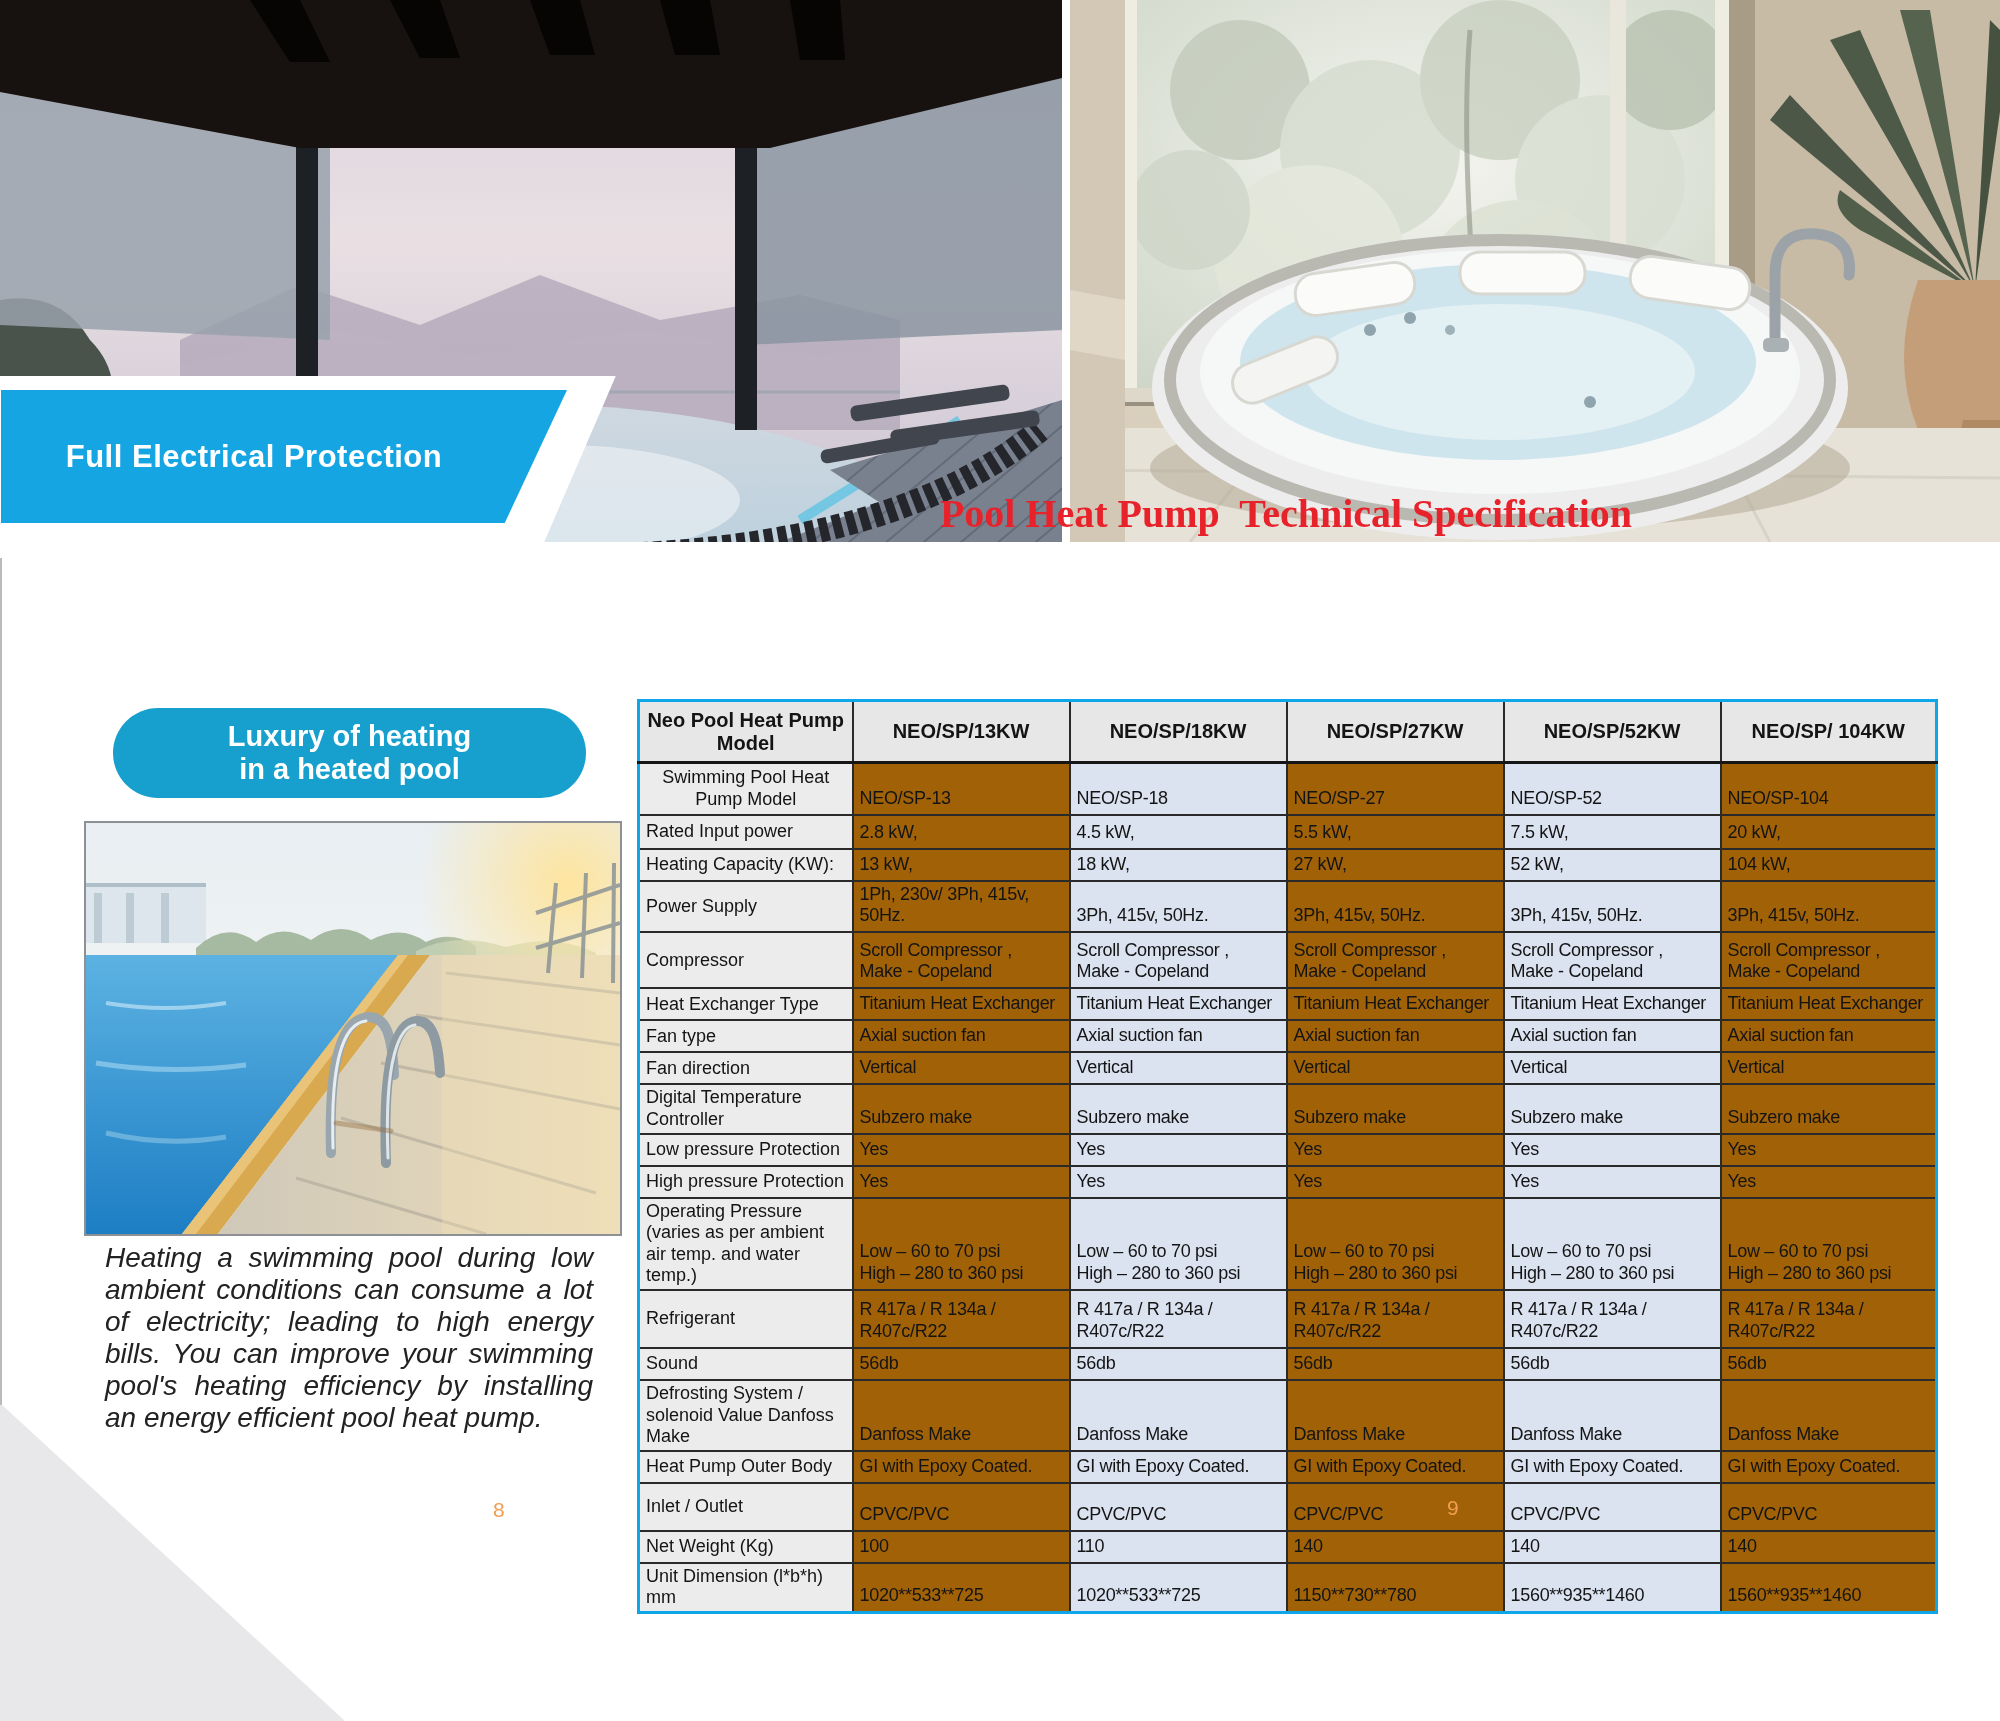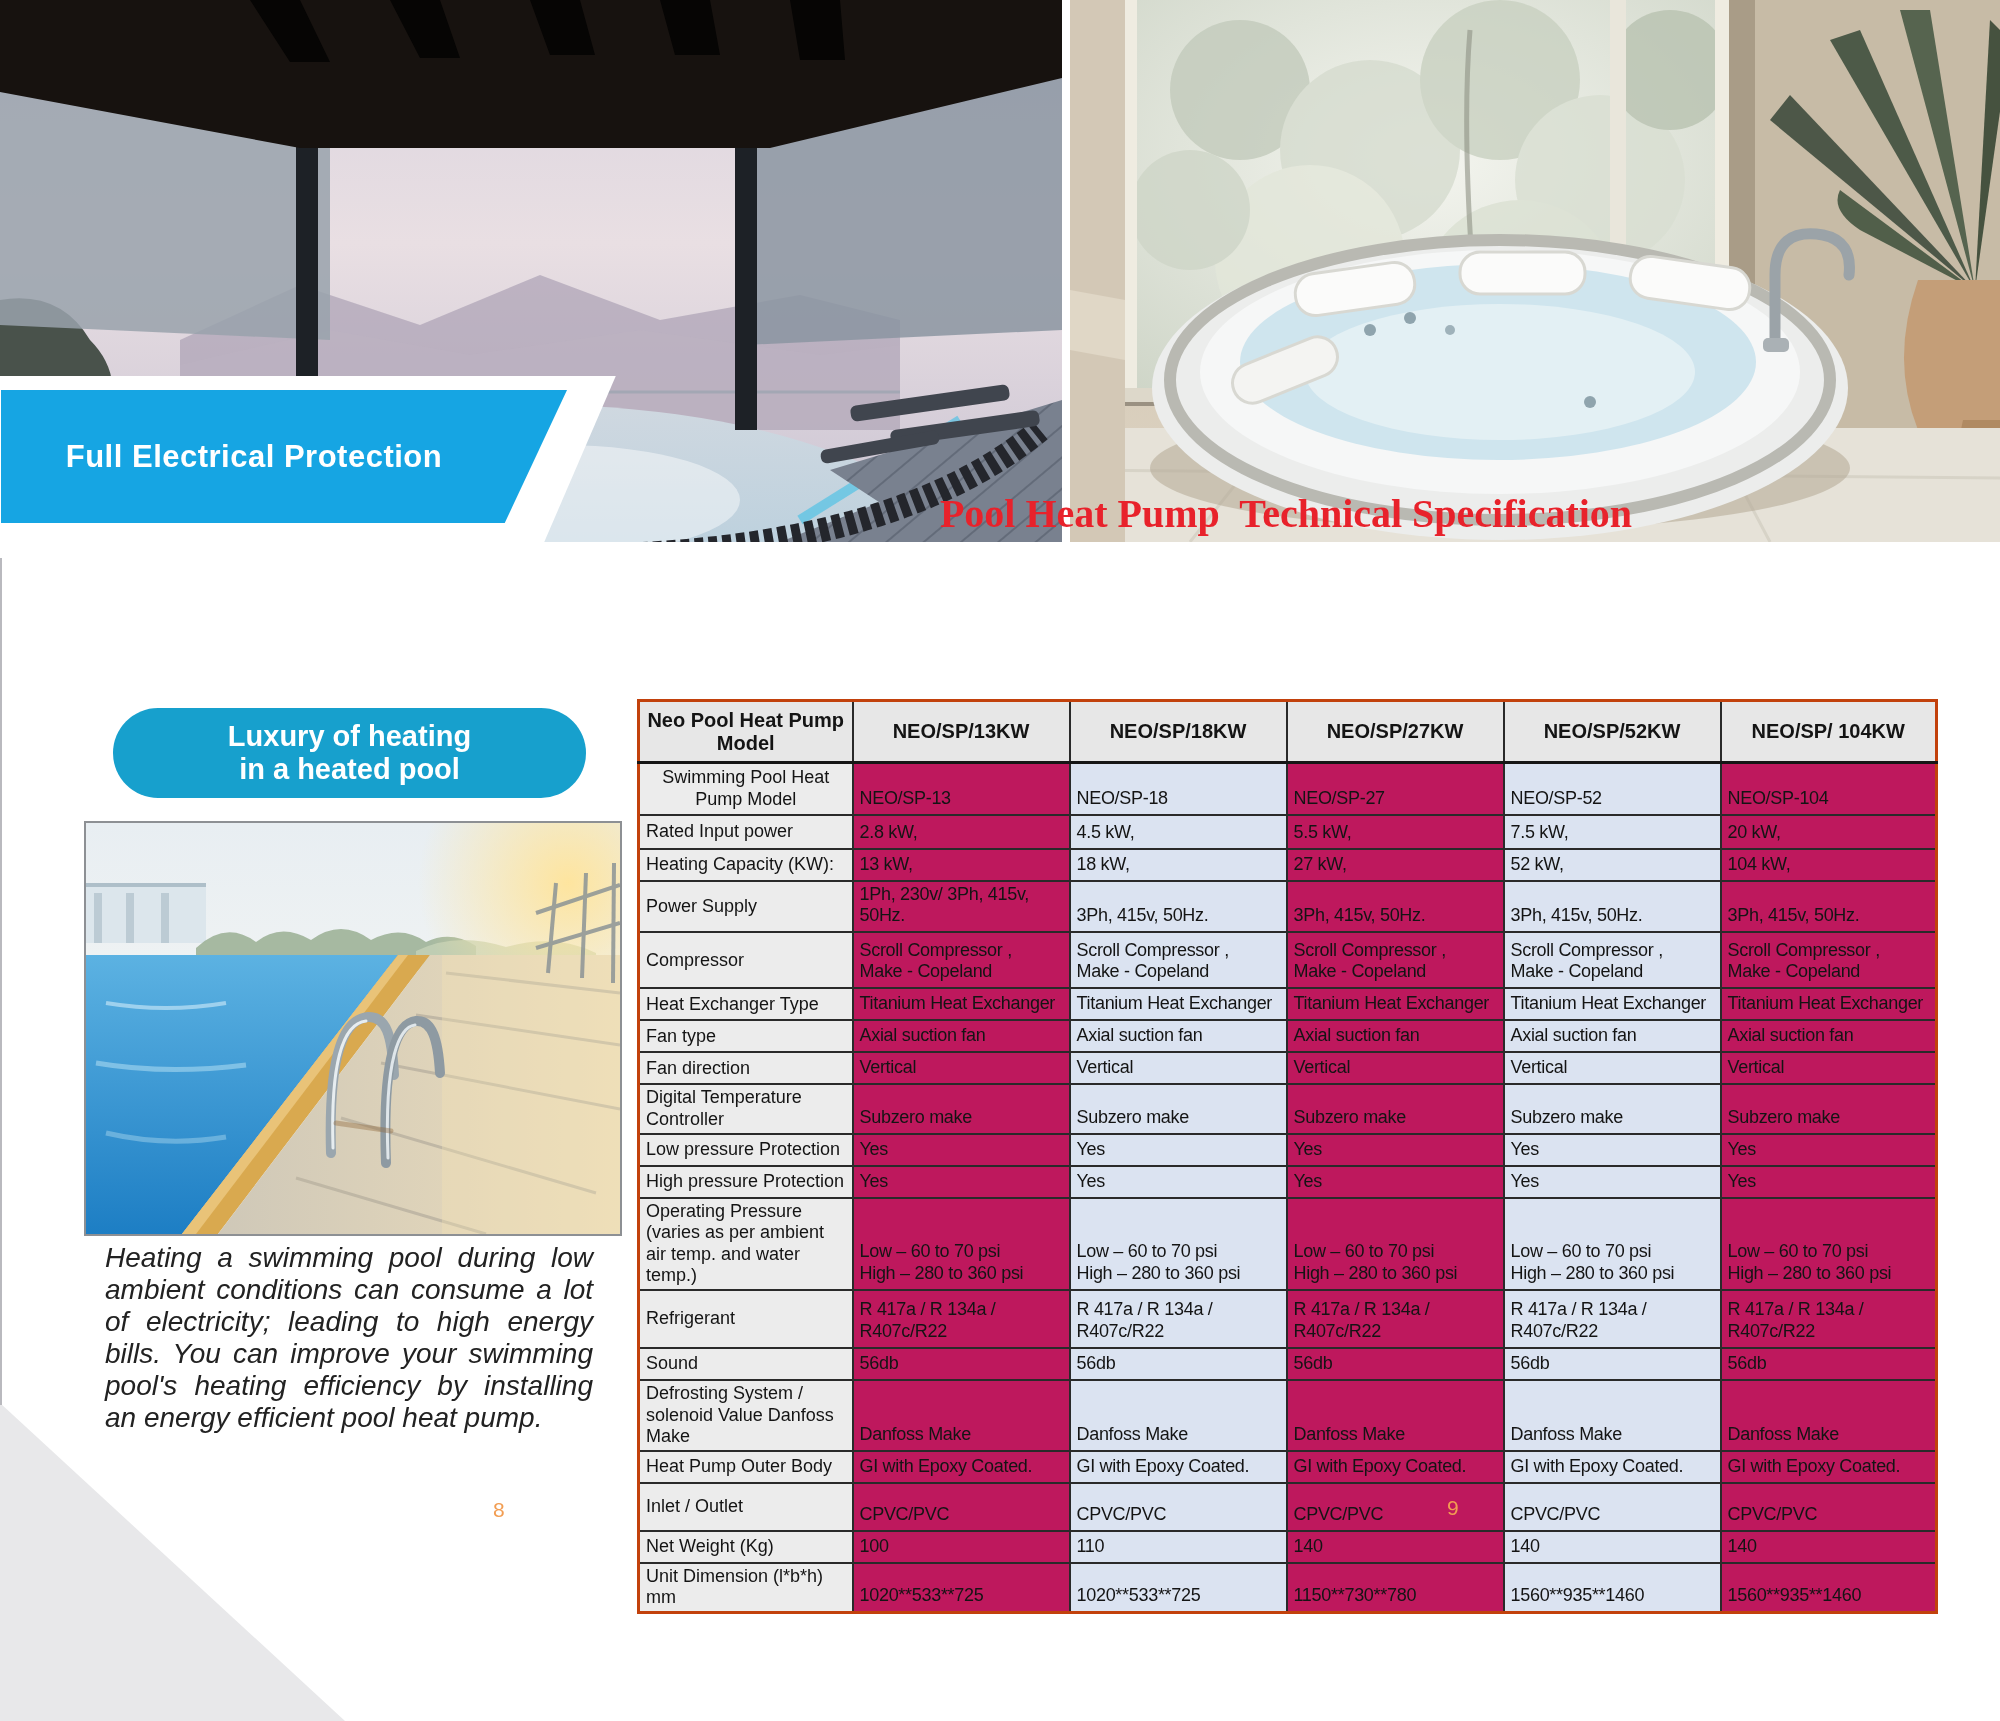--- a/index.html
+++ b/index.html
@@ -44,22 +44,22 @@
   
   .corner-triangle{position:absolute;left:0;top:1403px;width:345px;height:318px;
                    background:#e8e8ea;clip-path:polygon(0 0,100% 100%,0 100%);z-index:1;}
   .left-edge-line{position:absolute;left:0;top:558px;width:2px;height:847px;background:#b9b9be;z-index:1;}
   .pageno{position:absolute;font-size:21px;color:var(--page_number_orange,#f29d52);z-index:6;}
   .pageno-left{left:493px;top:1498px;}
   .pageno-right{left:1447px;top:1496px;}
 
   
   .spec-table{position:absolute;left:637px;top:699px;width:1298px;z-index:5;
-              border-collapse:collapse;table-layout:fixed;background:#be185d;
-              border:3px solid #c2410c;font-size:18px;color:#141414;}
+              border-collapse:collapse;table-layout:fixed;background:#a16207;
+              border:3px solid #0ea5e9;font-size:18px;color:#141414;}
   .spec-table th,.spec-table td{border:2px solid #2a2a2a;overflow:hidden;}
   .spec-table thead th{background:var(--table_gray,#e7e7e7);font-weight:bold;font-size:20px;
               text-align:center;vertical-align:middle;height:57px;border-bottom:3px solid #161616;}
   .spec-table tbody th{background:#ececec;font-weight:normal;text-align:left;
               vertical-align:middle;padding:2px 6px;line-height:1.2;}
   .spec-table tbody tr:first-child th{text-align:center;}
   .spec-table td{padding:2px 6px 4px;vertical-align:bottom;white-space:pre-line;
               line-height:1.22;letter-spacing:-0.3px;}
   .spec-table td.alt{background:var(--table_alt_blue,#dbe3f1);}
 </style>

